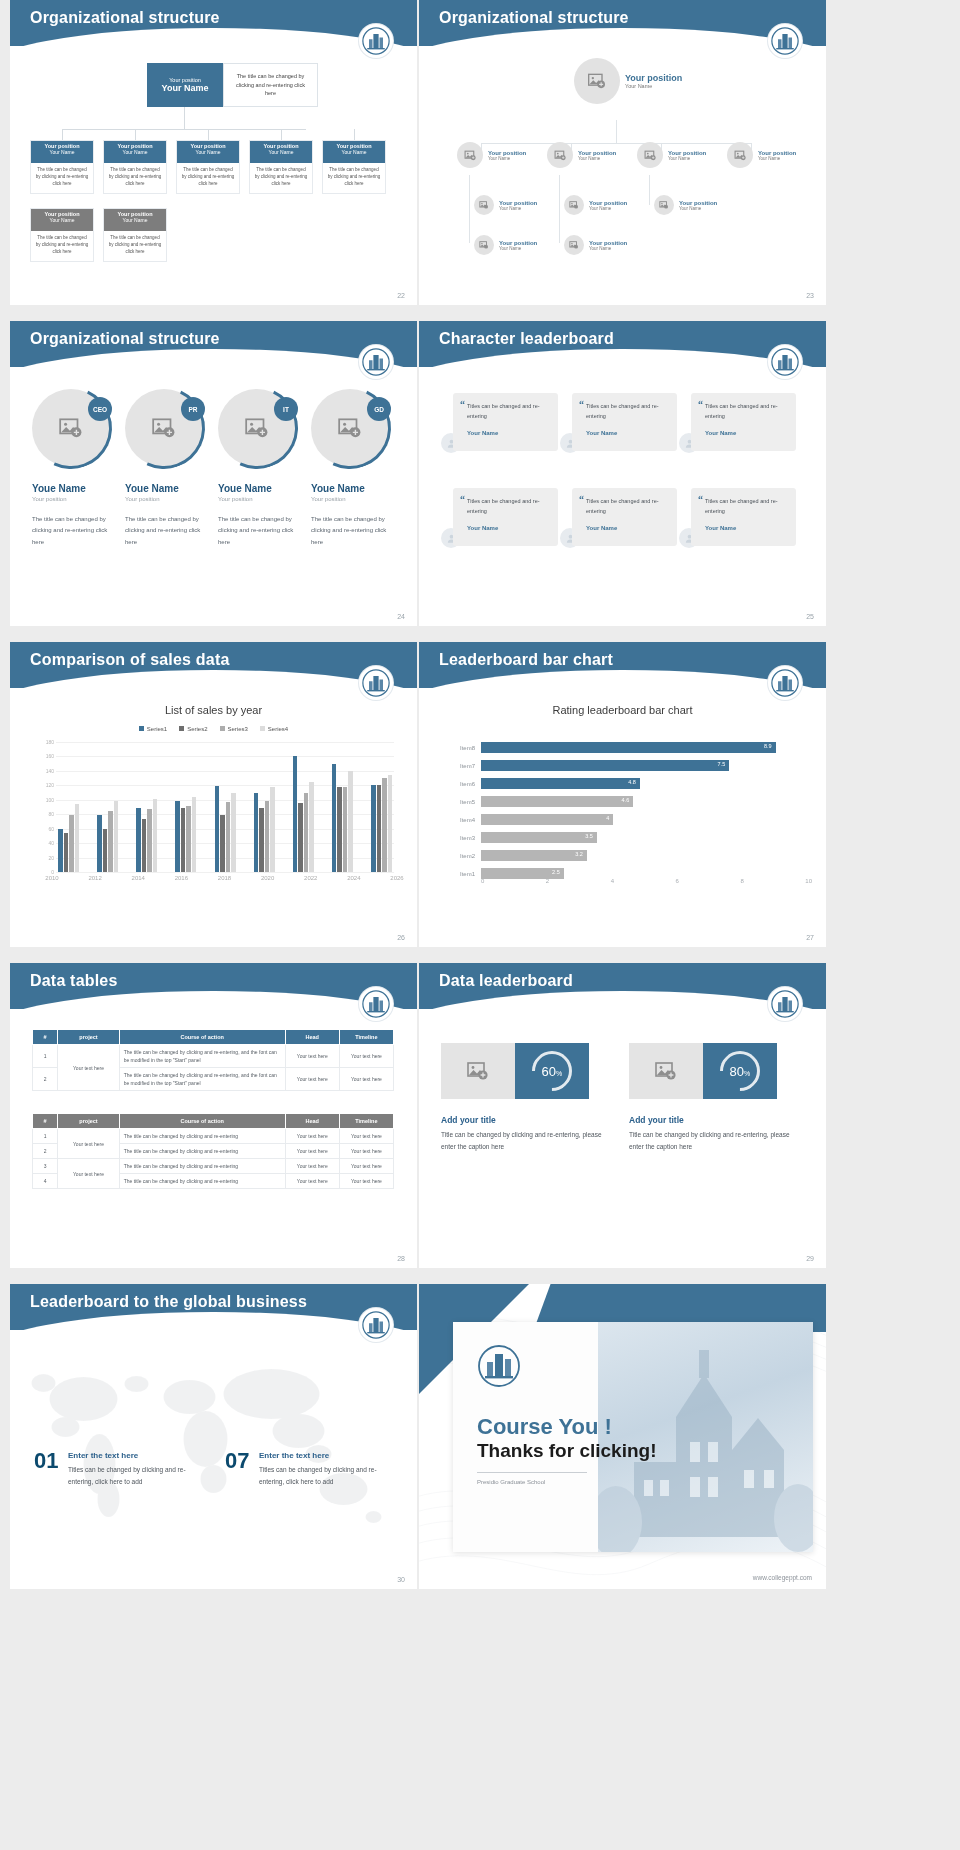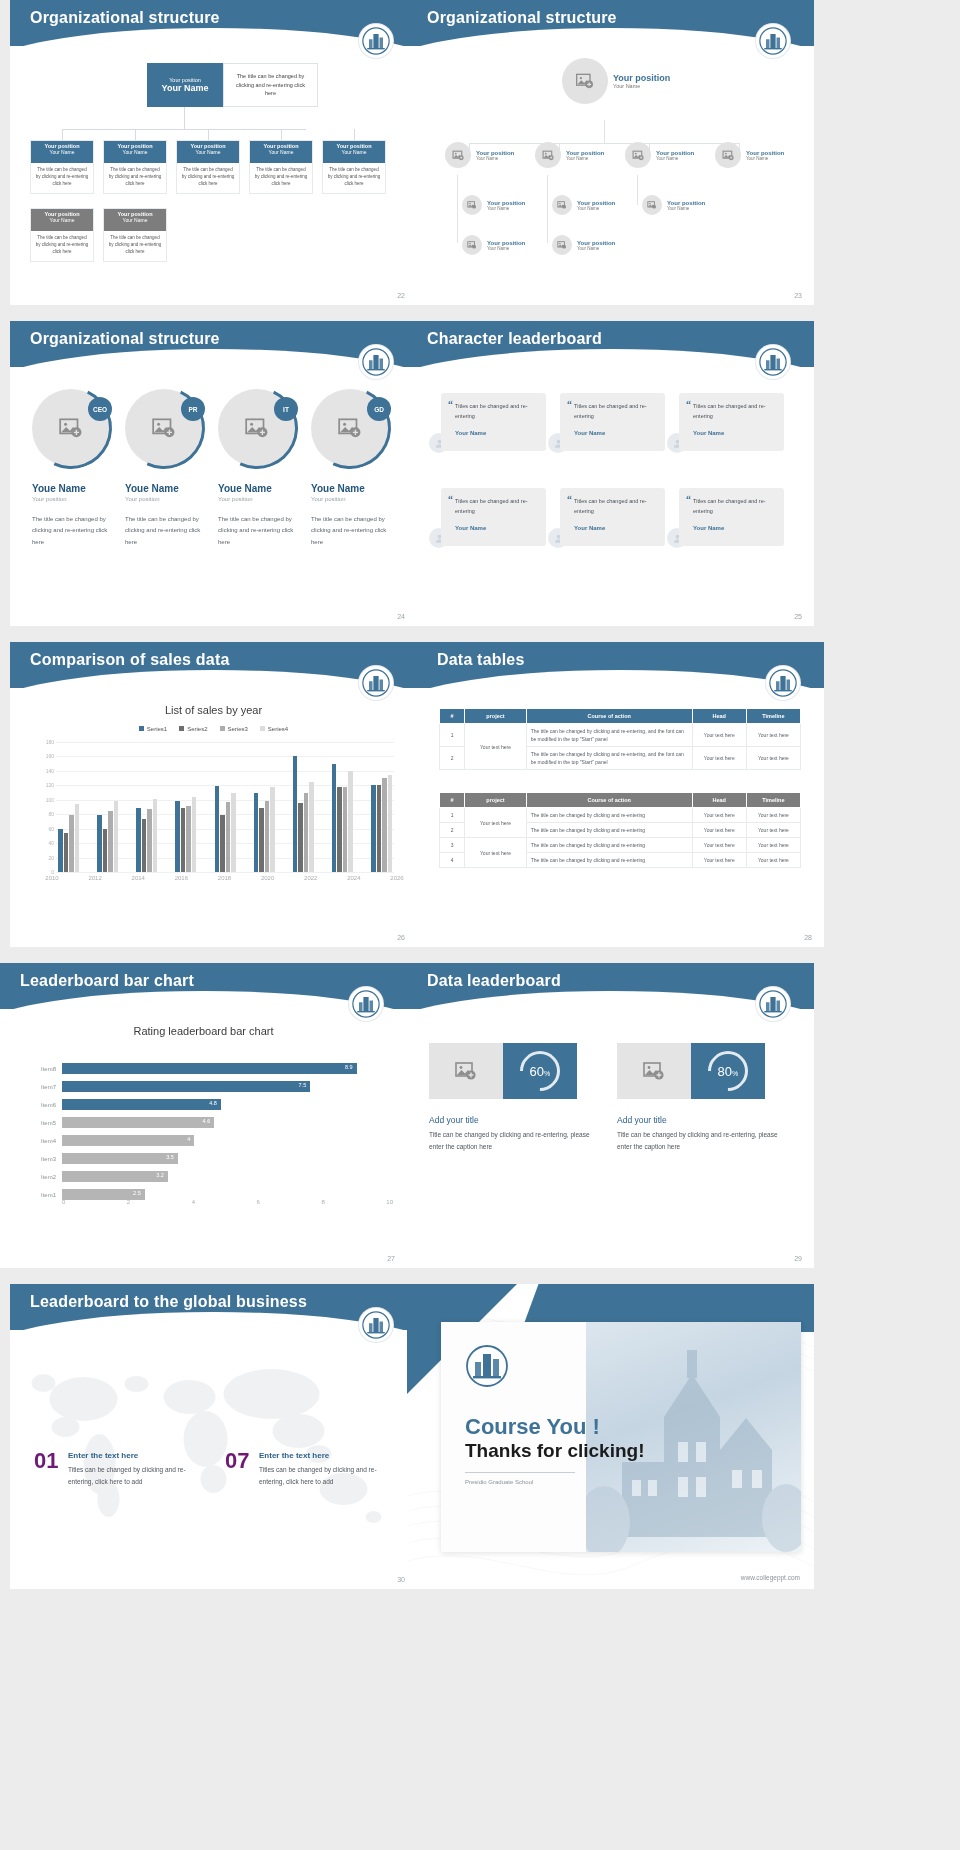--- a/index.html
+++ b/index.html
@@ -2,21 +2,21 @@
 <html><head>
 <meta charset="utf-8">
 <style>
   * { box-sizing: border-box; margin:0; padding:0; }
   body {
     width: 960px; height: 1850px;
     background: #ececec;
     font-family: "Liberation Sans", sans-serif;
     overflow: hidden;
   }
-  .deck { display: grid; grid-template-columns: 407px 407px; gap: 16px 0;
+  .deck { display: grid; grid-template-columns: 407px 407px; gap: 16px 12px;
           padding: 0 0 0 0; width:960px; }
   .slide { position: relative; width: 407px; height: 305px; background:#fff;
            overflow:hidden; margin-left: 10px; }
   .slide.r { margin-left: 0px; }
   
   .band { position:absolute; top:0; left:0; width:100%; height:46px; background:#3e7296; }
   .band-curve2 { position:absolute; top:28px; left:-8%; width:116%; height:44px;
                 background:#fff; border-radius:50% 50% 0 0 / 100% 100% 0 0; }
   .stitle { position:absolute; top:9px; left:20px; color:#fff; font-size:16px;
             font-weight:bold; letter-spacing:.2px; z-index:4; }
@@ -127,27 +127,27 @@
   .dcbox { position:absolute; display:flex; }
   .dcimg { width:74px; height:56px; background:#e4e4e4; display:flex;
            align-items:center; justify-content:center; }
   .dcring { width:74px; height:56px; background:#3e7296; display:flex;
             align-items:center; justify-content:center; position:relative; }
   .ringg { width:40px; height:40px; border-radius:50%; border:3px solid rgba(255,255,255,.85);
            border-bottom-color:transparent; display:flex; align-items:center;
            justify-content:center; color:#fff; font-size:13px; transform:rotate(45deg); }
   .ringg i { transform:rotate(-45deg); font-style:normal; }
   .ringg i sub { font-size:7px; vertical-align:baseline; }
-  .dctitle { position:absolute; color:#2d618c; font-weight:normal; font-size:8.5px;text-align:right; }
+  .dctitle { position:absolute; color:#2d618c; font-weight:bold; font-size:8.5px;text-align:right; }
   .dctext { position:absolute; color:#4e555c; font-size:6.5px; line-height:1.9; width:175px; }
 
   
   .worldmap { position:absolute; left:0; top:55px; width:100%; height:200px;
               opacity:.5; }
-  .gnum { position:absolute; color:#701a75; font-size:22px; font-weight:bold; }
+  .gnum { position:absolute; color:#0c4a6e; font-size:22px; font-weight:bold; }
   .gtitle { position:absolute; color:#2d618c; font-weight:bold; font-size:8px; }
   .gtext { position:absolute; color:#4e555c; font-size:6.5px; line-height:1.9; width:140px; }
 
   
   .ty-band { position:absolute; right:0; top:0; width:72%; height:48px; background:#3e7296;
              clip-path: polygon(6% 0, 100% 0, 100% 100%, 0% 100%); }
   .ty-corner { position:absolute; left:0; top:0; width:110px; height:110px;
                background:#3e7296; clip-path: polygon(0 0, 100% 0, 0 100%); }
   .ty-card { position:absolute; left:34px; top:38px; width:360px; height:230px;
              background:#fdfdfd; box-shadow:0 1px 6px rgba(0,0,0,.12); overflow:hidden; }
@@ -708,20 +708,111 @@
         <span>2016</span>
         <span>2018</span>
         <span>2020</span>
         <span>2022</span>
         <span>2024</span>
         <span>2026</span>
       </div>
     <div class="pageno">26</div>
   </div>
 
+  <div class="slide r">
+    <div class="band"></div>
+    <div class="band-curve2"></div>
+    <div class="stitle">Leaderboard bar chart</div>
+    <div class="logo">
+      <svg viewBox="0 0 32 32">
+          <circle cx="16" cy="16" r="15" fill="none" stroke="#3e7296" stroke-width="1.4"></circle>
+          <rect x="13" y="8" width="6" height="16" fill="#3e7296"></rect>
+          <rect x="8" y="14" width="4" height="10" fill="#5b87a8"></rect>
+          <rect x="20" y="12" width="4" height="12" fill="#5b87a8"></rect>
+          <rect x="6" y="24" width="20" height="1.6" fill="#3e7296"></rect>
+        </svg>
+    </div>
+    <div class="ctitle">Rating leaderboard bar chart</div>
+    <div class="lb" id="lb27">
+        <div class="lbrow">
+          <div class="lblab">Item8</div>
+          <div class="lbtrack">
+            <div class="lbbar hi" style="width:89%">
+              <span class="lbval">8.9</span>
+            </div>
+          </div>
+        </div>
+        <div class="lbrow">
+          <div class="lblab">Item7</div>
+          <div class="lbtrack">
+            <div class="lbbar hi" style="width:75%">
+              <span class="lbval">7.5</span>
+            </div>
+          </div>
+        </div>
+        <div class="lbrow">
+          <div class="lblab">Item6</div>
+          <div class="lbtrack">
+            <div class="lbbar hi" style="width:48%">
+              <span class="lbval">4.8</span>
+            </div>
+          </div>
+        </div>
+        <div class="lbrow">
+          <div class="lblab">Item5</div>
+          <div class="lbtrack">
+            <div class="lbbar" style="width:46%">
+              <span class="lbval">4.6</span>
+            </div>
+          </div>
+        </div>
+        <div class="lbrow">
+          <div class="lblab">Item4</div>
+          <div class="lbtrack">
+            <div class="lbbar" style="width:40%">
+              <span class="lbval">4</span>
+            </div>
+          </div>
+        </div>
+        <div class="lbrow">
+          <div class="lblab">Item3</div>
+          <div class="lbtrack">
+            <div class="lbbar" style="width:35%">
+              <span class="lbval">3.5</span>
+            </div>
+          </div>
+        </div>
+        <div class="lbrow">
+          <div class="lblab">Item2</div>
+          <div class="lbtrack">
+            <div class="lbbar" style="width:32%">
+              <span class="lbval">3.2</span>
+            </div>
+          </div>
+        </div>
+        <div class="lbrow">
+          <div class="lblab">Item1</div>
+          <div class="lbtrack">
+            <div class="lbbar" style="width:25%">
+              <span class="lbval">2.5</span>
+            </div>
+          </div>
+        </div>
+      </div>
+    <div class="lbaxis" id="lba27" style="position:absolute;left:28px;right:14px;top:232px;">
+        <span>0</span>
+        <span>2</span>
+        <span>4</span>
+        <span>6</span>
+        <span>8</span>
+        <span>10</span>
+      </div>
+    <div class="pageno">27</div>
+  </div>
+
   <div class="slide">
     <div class="band"></div>
     <div class="band-curve2"></div>
     <div class="stitle">Data tables</div>
     <div class="logo">
       <svg viewBox="0 0 32 32">
           <circle cx="16" cy="16" r="15" fill="none" stroke="#3e7296" stroke-width="1.4"></circle>
           <rect x="13" y="8" width="6" height="16" fill="#3e7296"></rect>
           <rect x="8" y="14" width="4" height="10" fill="#5b87a8"></rect>
           <rect x="20" y="12" width="4" height="12" fill="#5b87a8"></rect>
@@ -787,111 +878,20 @@
           </tr>
           <tr>
             <td class="c">4</td>
             <td class="">The title can be changed by clicking and re-entering</td>
             <td class="c">Your text here</td>
             <td class="c">Your text here</td>
           </tr>
         </tbody>
       </table>
     <div class="pageno">28</div>
-  </div>
-
-  <div class="slide r">
-    <div class="band"></div>
-    <div class="band-curve2"></div>
-    <div class="stitle">Leaderboard bar chart</div>
-    <div class="logo">
-      <svg viewBox="0 0 32 32">
-          <circle cx="16" cy="16" r="15" fill="none" stroke="#3e7296" stroke-width="1.4"></circle>
-          <rect x="13" y="8" width="6" height="16" fill="#3e7296"></rect>
-          <rect x="8" y="14" width="4" height="10" fill="#5b87a8"></rect>
-          <rect x="20" y="12" width="4" height="12" fill="#5b87a8"></rect>
-          <rect x="6" y="24" width="20" height="1.6" fill="#3e7296"></rect>
-        </svg>
-    </div>
-    <div class="ctitle">Rating leaderboard bar chart</div>
-    <div class="lb" id="lb27">
-        <div class="lbrow">
-          <div class="lblab">Item8</div>
-          <div class="lbtrack">
-            <div class="lbbar hi" style="width:89%">
-              <span class="lbval">8.9</span>
-            </div>
-          </div>
-        </div>
-        <div class="lbrow">
-          <div class="lblab">Item7</div>
-          <div class="lbtrack">
-            <div class="lbbar hi" style="width:75%">
-              <span class="lbval">7.5</span>
-            </div>
-          </div>
-        </div>
-        <div class="lbrow">
-          <div class="lblab">Item6</div>
-          <div class="lbtrack">
-            <div class="lbbar hi" style="width:48%">
-              <span class="lbval">4.8</span>
-            </div>
-          </div>
-        </div>
-        <div class="lbrow">
-          <div class="lblab">Item5</div>
-          <div class="lbtrack">
-            <div class="lbbar" style="width:46%">
-              <span class="lbval">4.6</span>
-            </div>
-          </div>
-        </div>
-        <div class="lbrow">
-          <div class="lblab">Item4</div>
-          <div class="lbtrack">
-            <div class="lbbar" style="width:40%">
-              <span class="lbval">4</span>
-            </div>
-          </div>
-        </div>
-        <div class="lbrow">
-          <div class="lblab">Item3</div>
-          <div class="lbtrack">
-            <div class="lbbar" style="width:35%">
-              <span class="lbval">3.5</span>
-            </div>
-          </div>
-        </div>
-        <div class="lbrow">
-          <div class="lblab">Item2</div>
-          <div class="lbtrack">
-            <div class="lbbar" style="width:32%">
-              <span class="lbval">3.2</span>
-            </div>
-          </div>
-        </div>
-        <div class="lbrow">
-          <div class="lblab">Item1</div>
-          <div class="lbtrack">
-            <div class="lbbar" style="width:25%">
-              <span class="lbval">2.5</span>
-            </div>
-          </div>
-        </div>
-      </div>
-    <div class="lbaxis" id="lba27" style="position:absolute;left:28px;right:14px;top:232px;">
-        <span>0</span>
-        <span>2</span>
-        <span>4</span>
-        <span>6</span>
-        <span>8</span>
-        <span>10</span>
-      </div>
-    <div class="pageno">27</div>
   </div>
 
   <div class="slide r">
     <div class="band"></div>
     <div class="band-curve2"></div>
     <div class="stitle">Data leaderboard</div>
     <div class="logo">
       <svg viewBox="0 0 32 32">
           <circle cx="16" cy="16" r="15" fill="none" stroke="#3e7296" stroke-width="1.4"></circle>
           <rect x="13" y="8" width="6" height="16" fill="#3e7296"></rect>

